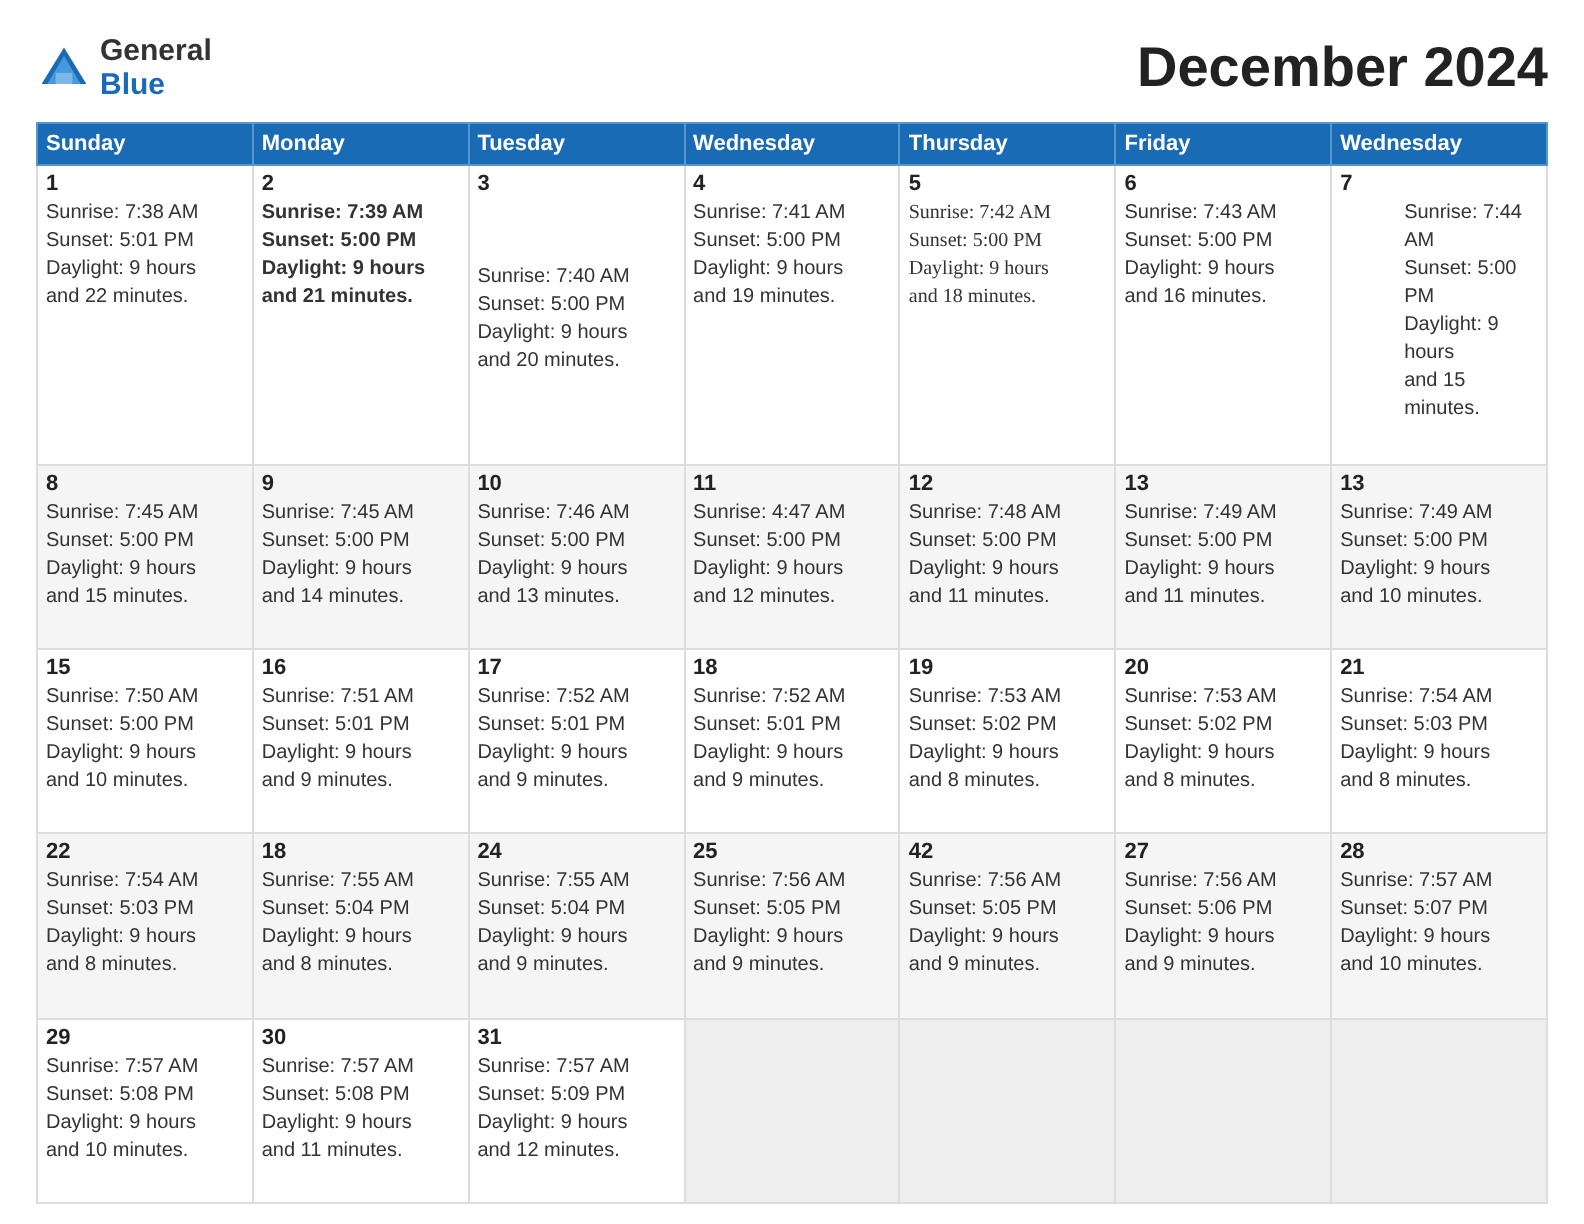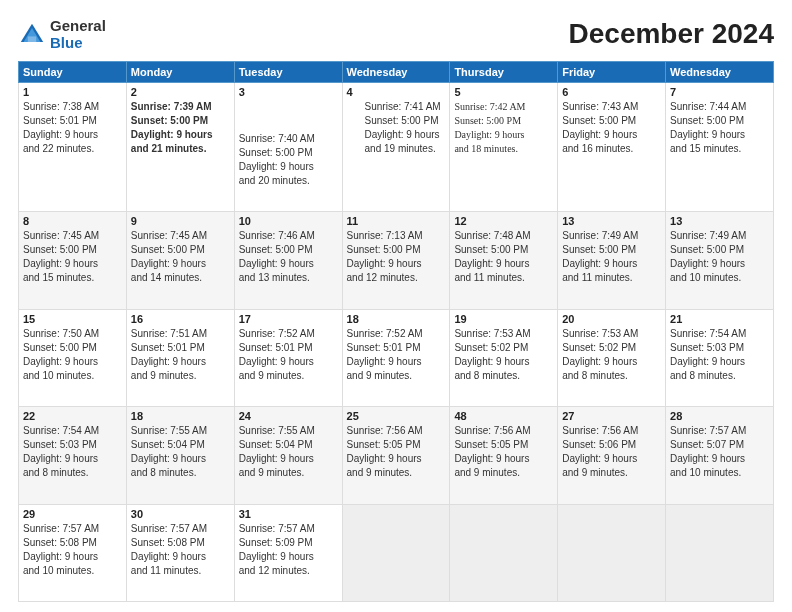--- a/index.html
+++ b/index.html
@@ -154,42 +154,42 @@
           </td>
           <td>
             <span class="day-num">3</span>
             <div class="day-info" style="white-space: pre-line; margin-top: 34px;">Sunrise: 7:40 AM
 Sunset: 5:00 PM
 Daylight: 9 hours
 and 20 minutes.</div>
           </td>
           <td>
             <span class="day-num">4</span>
-            <div class="day-info" style="white-space: pre-line; margin-left: 18px;">Sunrise: 7:41 AM
+            <div class="day-info" style="white-space: pre-line;">Sunrise: 7:41 AM
 Sunset: 5:00 PM
 Daylight: 9 hours
 and 19 minutes.</div>
           </td>
           <td>
             <span class="day-num">5</span>
             <div class="day-info" style="white-space: pre-line; font-family: Liberation Serif, serif;">Sunrise: 7:42 AM
 Sunset: 5:00 PM
 Daylight: 9 hours
 and 18 minutes.</div>
           </td>
           <td>
             <span class="day-num">6</span>
             <div class="day-info" style="white-space: pre-line;">Sunrise: 7:43 AM
 Sunset: 5:00 PM
 Daylight: 9 hours
 and 16 minutes.</div>
           </td>
           <td>
             <span class="day-num">7</span>
-            <div class="day-info" style="white-space: pre-line;">Sunrise: 7:44 AM
+            <div class="day-info" style="white-space: pre-line; margin-left: 32px;">Sunrise: 7:44 AM
 Sunset: 5:00 PM
 Daylight: 9 hours
 and 15 minutes.</div>
           </td>
         </tr>
         <tr>
           <td>
             <span class="day-num">8</span>
             <div class="day-info" style="white-space: pre-line;">Sunrise: 7:45 AM
 Sunset: 5:00 PM
@@ -205,21 +205,21 @@
           </td>
           <td>
             <span class="day-num">10</span>
             <div class="day-info" style="white-space: pre-line;">Sunrise: 7:46 AM
 Sunset: 5:00 PM
 Daylight: 9 hours
 and 13 minutes.</div>
           </td>
           <td>
             <span class="day-num">11</span>
-            <div class="day-info" style="white-space: pre-line;">Sunrise: 7:13 AM
+            <div class="day-info" style="white-space: pre-line;">Sunrise: 4:47 AM
 Sunset: 5:00 PM
 Daylight: 9 hours
 and 12 minutes.</div>
           </td>
           <td>
             <span class="day-num">12</span>
             <div class="day-info" style="white-space: pre-line;">Sunrise: 7:48 AM
 Sunset: 5:00 PM
 Daylight: 9 hours
 and 11 minutes.</div>
@@ -313,21 +313,21 @@
 and 9 minutes.</div>
           </td>
           <td>
             <span class="day-num">25</span>
             <div class="day-info" style="white-space: pre-line;">Sunrise: 7:56 AM
 Sunset: 5:05 PM
 Daylight: 9 hours
 and 9 minutes.</div>
           </td>
           <td>
-            <span class="day-num">48</span>
+            <span class="day-num">42</span>
             <div class="day-info" style="white-space: pre-line;">Sunrise: 7:56 AM
 Sunset: 5:05 PM
 Daylight: 9 hours
 and 9 minutes.</div>
           </td>
           <td>
             <span class="day-num">27</span>
             <div class="day-info" style="white-space: pre-line;">Sunrise: 7:56 AM
 Sunset: 5:06 PM
 Daylight: 9 hours

